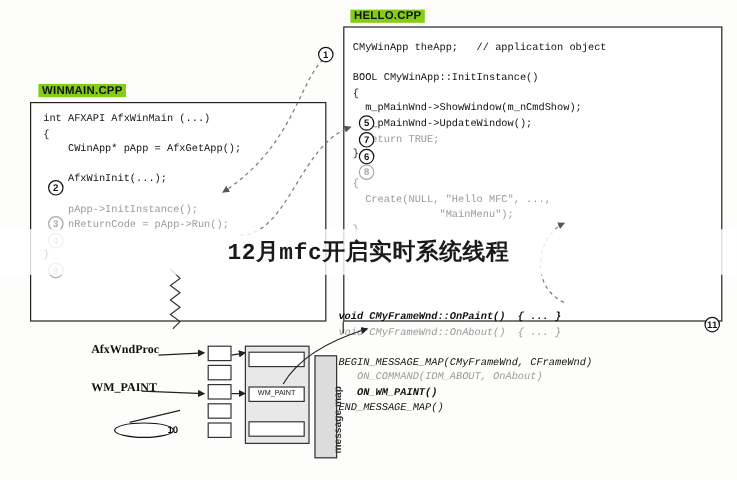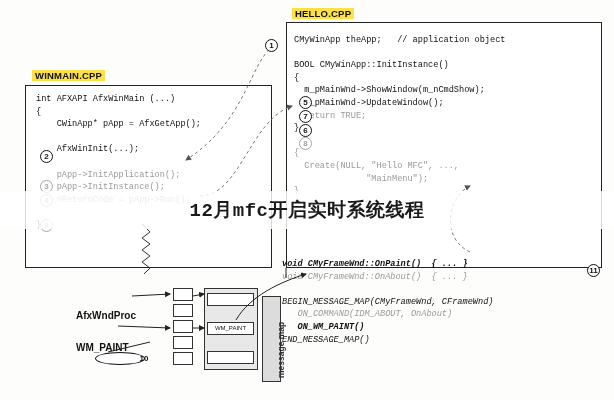--- a/index.html
+++ b/index.html
@@ -20,21 +20,21 @@
     background: #fdfdfb;
   }
   .panel {
     position: absolute;
     border: 1px solid #222;
     background: #ffffff;
     box-sizing: border-box;
   }
   .panel-title {
     position: absolute;
-    background: #fde047;
+    background: #84cc16;
     font-family: "Liberation Sans", sans-serif;
     font-size: 9.5px;
     font-weight: bold;
     color: #111;
     letter-spacing: 0.2px;
     padding: 0 3px;
     white-space: nowrap;
   }
   .code {
     font-family: "Liberation Mono", monospace;
@@ -67,26 +67,25 @@
     align-items: center;
     justify-content: center;
     box-sizing: border-box;
   }
   .marker.dim {
     color: #a6a6a6;
     border-color: #a6a6a6;
   }
   .label {
     position: absolute;
-    font-family: Liberation Sans, sans-serif;
+    font-family: Liberation Serif, serif;
     font-weight: bold;
     font-size: 10px;
     color: #111;
     white-space: nowrap;
-    margin-top: 24px;
   }
   .vlabel {
     position: absolute;
     font-family: "Liberation Sans", sans-serif;
     font-weight: bold;
     font-size: 8.5px;
     color: #2f2f2f;
     white-space: nowrap;
     transform-origin: 0 0;
   }
@@ -166,21 +165,20 @@
 
   <div class="panel" style="left:25px; top:85px; width:247px; height:183px;"></div>
   <div class="panel-title" style="left:32px; top:70px;">WINMAIN.CPP</div>
   <div class="code-block" style="left:36px; top:93px;" id="winmain-code">
       <div class="code">int AFXAPI AfxWinMain (...)</div>
       <div class="code">{</div>
       <div class="code">    CWinApp* pApp = AfxGetApp();</div>
       <div class="code">&nbsp;</div>
       <div class="code">    AfxWinInit(...);</div>
       <div class="code">&nbsp;</div>
-      <div class="code dim">    pApp-&gt;InitApplication();</div>
       <div class="code dim">    pApp-&gt;InitInstance();</div>
       <div class="code dim">    nReturnCode = pApp-&gt;Run();</div>
       <div class="code">&nbsp;</div>
       <div class="code">}</div>
     </div>
 
   <div class="code-block" style="left:282px; top:258px;font-style:italic;" id="bottom-code">
       <div class="code bold">void CMyFrameWnd::OnPaint()  { ... }</div>
       <div class="code dim">void CMyFrameWnd::OnAbout()  { ... }</div>
       <div class="code">&nbsp;</div>

